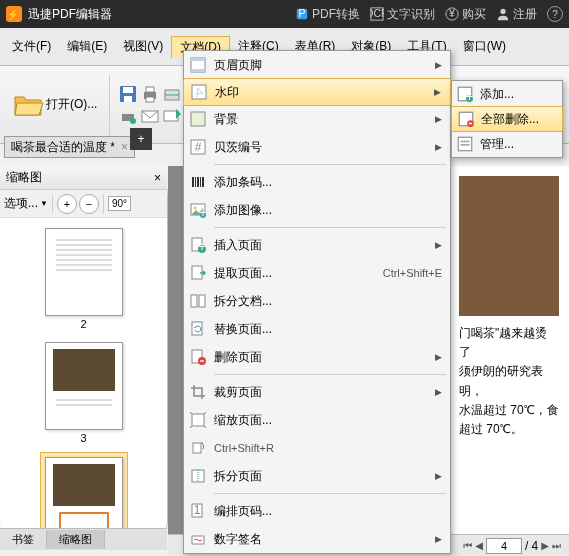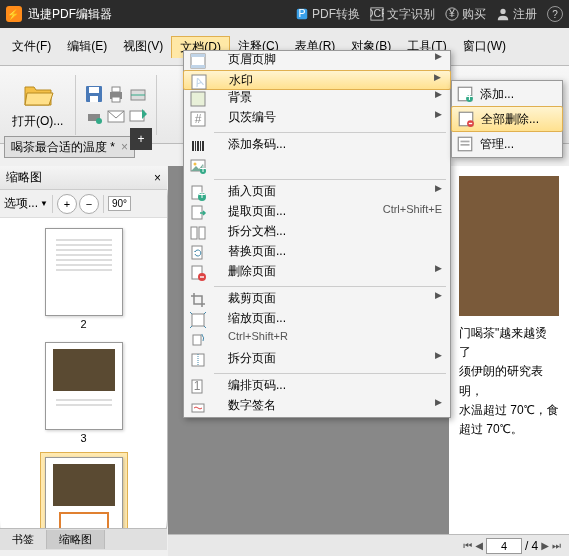--- a/index.html
+++ b/index.html
@@ -12,21 +12,21 @@
 .titlebar .top-links span { display: flex; align-items: center; gap: 3px; cursor: pointer; }
 .top-icon { width: 14px; height: 14px; display: inline-block; }
 .help-icon { width: 16px; height: 16px; border: 1px solid #999; border-radius: 50%; display: flex; align-items: center; justify-content: center; font-size: 10px; }
 
 .menubar { height: 38px; background: #eaeaea; border-bottom: 1px solid #bbb; display: flex; align-items: center; padding: 0 4px; }
 .menubar span { padding: 2px 8px; cursor: pointer; }
 .menubar span.active { background: #ffe8a6; border: 1px solid #e0b050; border-bottom: none; }
 
 .toolbar { height: 78px; background: linear-gradient(#f7f7f7, #e8e8e8); border-bottom: 1px solid #bbb; display: flex; align-items: center; padding: 4px 8px; gap: 4px; }
 .toolbar-divider { width: 1px; height: 60px; background: #ccc; margin: 0 4px; }
-.big-btn { display: flex; flex-direction: column; align-items: center; gap: 2px; padding: 4px; cursor: pointer; }
+.big-btn { display: flex; flex-direction: row; align-items: center; gap: 2px; padding: 4px; cursor: pointer; }
 .btn-icon-lg { width: 32px; height: 32px; border-radius: 3px; }
 .btn-icon-sm { width: 20px; height: 20px; }
 .small-btns { display: flex; flex-direction: column; gap: 2px; }
 .small-btns-row { display: flex; gap: 2px; }
 
 .content { display: flex; height: calc(100% - 128px - 22px); position: relative; }
 .doc-tab { position: absolute; top: 136px; left: 4px; height: 22px; background: #e0e0e0; border: 1px solid #999; display: flex; align-items: center; padding: 0 6px; gap: 6px; font-size: 11px; }
 .doc-tab .close { cursor: pointer; color: #888; }
 .doc-tab-plus { position: absolute; top: 128px; left: 130px; width: 22px; height: 22px; background: #3a3a3a; color: #fff; display: flex; align-items: center; justify-content: center; cursor: pointer; }
 
@@ -47,21 +47,21 @@
 .bottom-tabs { height: 22px; background: #e0e0e0; border-top: 1px solid #bbb; display: flex; align-items: center; }
 .bottom-tabs span { padding: 2px 12px; border-right: 1px solid #bbb; cursor: pointer; font-size: 11px; }
 .bottom-tabs span.active { background: #ccc; }
 
 .main-area { flex: 1; margin-top: 22px; background: #888; position: relative; overflow: hidden; }
 .doc-preview { position: absolute; right: 0; top: 0; width: 120px; height: 100%; background: #fff; padding: 10px; font-size: 11px; line-height: 1.6; }
 .doc-preview .doc-img { width: 100%; height: 140px; background: #7a5a3a; margin-bottom: 8px; }
 
 
 .dropdown { position: absolute; top: 50px; left: 183px; width: 268px; background: #f4f4f4; border: 1px solid #999; box-shadow: 2px 2px 6px rgba(0,0,0,0.3); z-index: 100; }
-.dropdown .item { height: 20px; display: flex; align-items: flex-start; padding: 0 8px 0 4px; gap: 20px; cursor: pointer; }
+.dropdown .item { height: 28px; display: flex; align-items: center; padding: 0 8px 0 4px; gap: 6px; cursor: pointer; }
 .dropdown .item.highlighted { background: linear-gradient(#fff4d0, #ffe18f); border: 1px solid #e0b050; border-radius: 2px; margin: -1px; padding: 1px 9px 1px 5px; }
 .dropdown .sep { height: 1px; background: #ccc; margin: 3px 4px 3px 30px; }
 .dropdown .micon { width: 20px; height: 20px; display: flex; align-items: center; justify-content: center; }
 .dropdown .micon svg { width: 18px; height: 18px; }
 .dropdown .label { flex: 1; }
 .dropdown .shortcut { color: #555; font-size: 11px; }
 .dropdown .arrow { color: #555; font-size: 9px; }
 
 .submenu { position: absolute; top: 80px; left: 451px; width: 112px; background: #f4f4f4; border: 1px solid #999; box-shadow: 2px 2px 6px rgba(0,0,0,0.3); z-index: 101; }
 .submenu .item { height: 26px; display: flex; align-items: center; padding: 0 8px 0 4px; gap: 6px; cursor: pointer; }
@@ -310,20 +310,21 @@
   <div class="item">
     <span class="micon">
         <svg viewBox="0 0 18 18">
           <rect x="2" y="3" width="14" height="11" fill="#fff" stroke="#888"></rect>
           <circle cx="6" cy="7" r="1.5" fill="#f4c048"></circle>
           <path d="M2 14 L7 9 L10 12 L14 7 L16 14 Z" fill="#7a9"></path>
           <circle cx="14" cy="14" r="3" fill="#3a8"></circle>
           <text x="14" y="16" text-anchor="middle" font-size="5" fill="#fff">+</text>
         </svg>
       </span>
+    <span class="label">添加图像...</span>
   </div>
   <div class="sep"></div>
   <div class="item">
     <span class="micon">
         <svg viewBox="0 0 18 18">
           <rect x="3" y="2" width="10" height="13" fill="#fff" stroke="#888"></rect>
           <circle cx="13" cy="13" r="4" fill="#3a8"></circle>
           <text x="13" y="15" text-anchor="middle" font-size="6" fill="#fff">+</text>
         </svg>
       </span>

